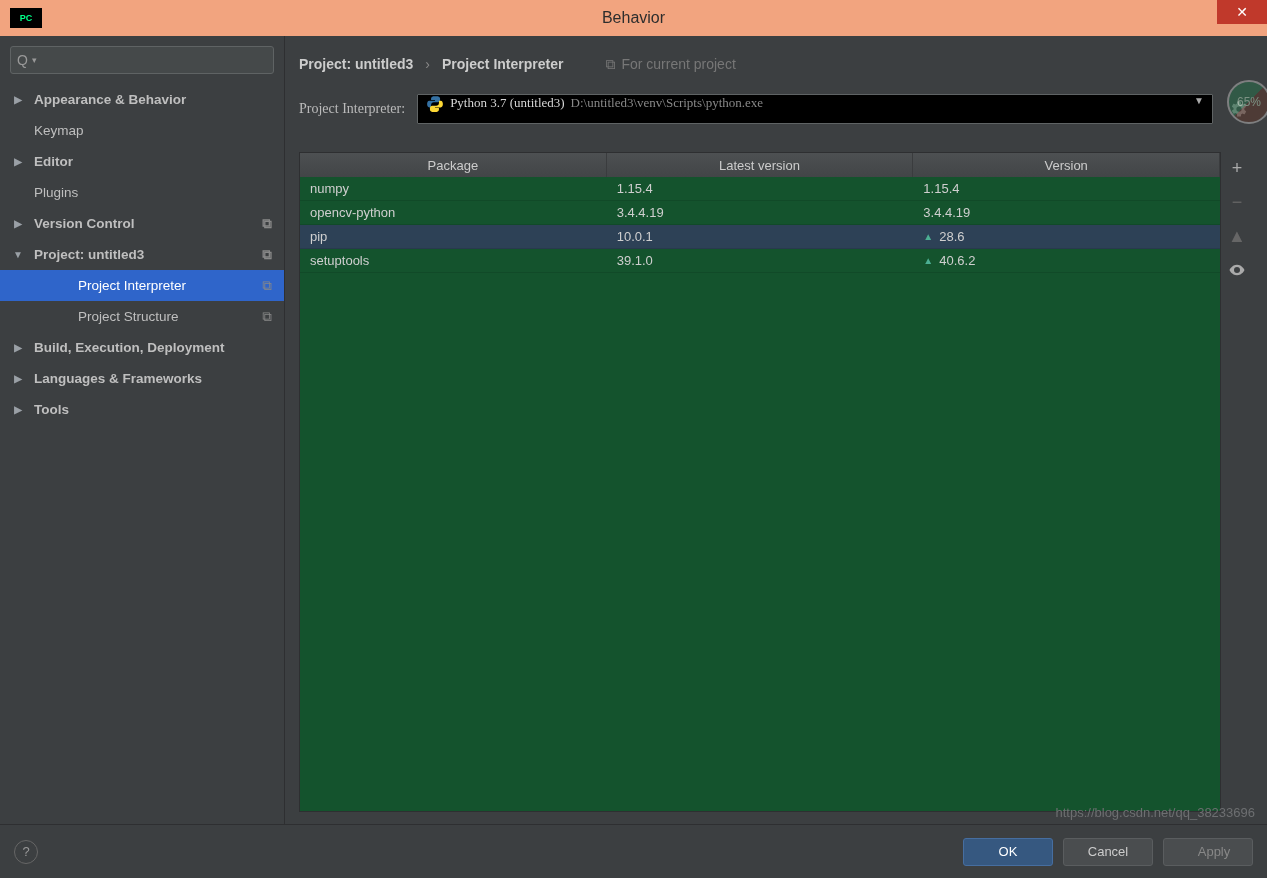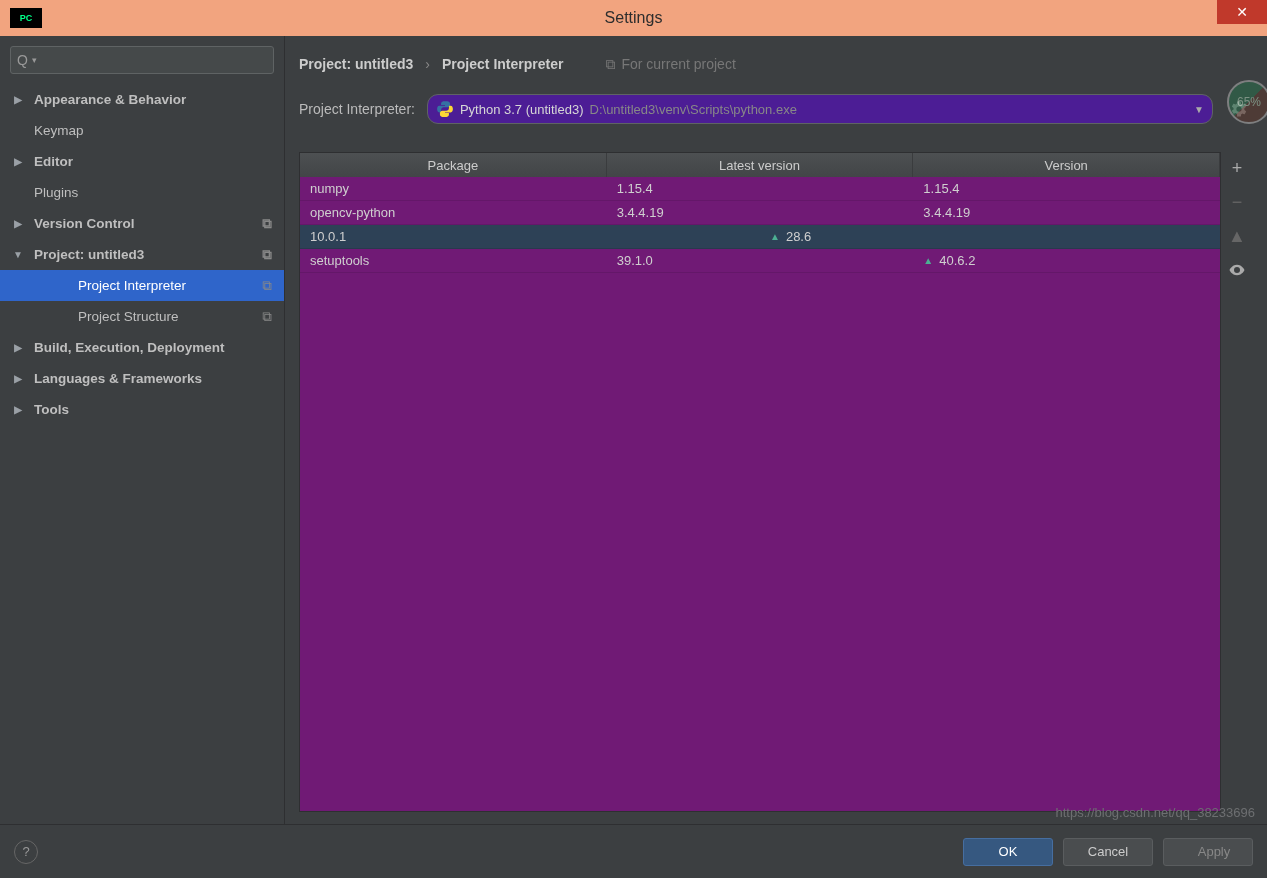--- a/index.html
+++ b/index.html
@@ -117,30 +117,31 @@
     font-size:14px;
   }
   .breadcrumb .active { font-weight:bold; color:#cccccc; }
   .breadcrumb .chev { color:#888; }
   .breadcrumb .hint { color:#777; margin-left:30px; display:flex; align-items:center; gap:6px;}
   .interp-row {
     display:flex;
     align-items:center;
     gap:12px;
     margin-top:16px;
+    font-family:Liberation Serif, serif;
   }
   .interp-label { color:#bbb; font-size:14px; }
   .interp-select {
     flex:1;
     height:30px;
-    background:#4c1d95;
+    background:#000000;
     border:1px solid #5f6364;
-    border-radius:11px;
-    display:flex;
-    align-items:center;
+    border-radius:1px;
+    display:flex;
+    align-items:flex-start;
     padding:0 8px;
     position:relative;
   }
   .py-icon {
     width:18px; height:18px;
     display:inline-flex;
     margin-right:6px;
   }
   .interp-main { color:#d6d6d6; }
   .interp-path { color:#888; margin-left:6px; }
@@ -152,21 +153,21 @@
     border:1px solid transparent;
     cursor:pointer;
   }
   .pkg-area {
     margin-top:28px;
     display:flex;
   }
   .pkg-table {
     flex:1;
     border:1px solid #2e2f31;
-    background:#701a75;
+    background:#14532d;
     height:660px;
     overflow:auto;
   }
   .pkg-header, .pkg-row {
     display:flex;
   }
   .pkg-header {
     background:#474a4c;
     background-image:linear-gradient(#4d5052,#424547);
     height:24px;
@@ -259,21 +260,21 @@
     color:#6d6f71;
     font-size:13px;
     pointer-events:none;
   }
 </style>
 </head>
 <body>
 
 <div class="titlebar">
   <div class="titlebar-icon">PC</div>
-  <div class="titlebar-title">Settings</div>
+  <div class="titlebar-title">Behavior</div>
   <div class="titlebar-close">✕</div>
 </div>
 
 <div class="window-body">
   <div class="sidebar">
     <div class="search-row">
       <div class="search-box">
         <span style="margin-right:4px;">Q</span>
         <span style="font-size:9px;">▾</span>
       </div>
@@ -377,20 +378,21 @@
               </div>
             </div>
             <div class="pkg-row">
               <div>opencv-python</div>
               <div>3.4.4.19</div>
               <div>
                 <span>3.4.4.19</span>
               </div>
             </div>
             <div class="pkg-row sel">
+              <div>pip</div>
               <div>10.0.1</div>
               <div>
                 <span class="upd-arrow">▲</span>
                 <span>28.6</span>
               </div>
             </div>
             <div class="pkg-row">
               <div>setuptools</div>
               <div>39.1.0</div>
               <div>

